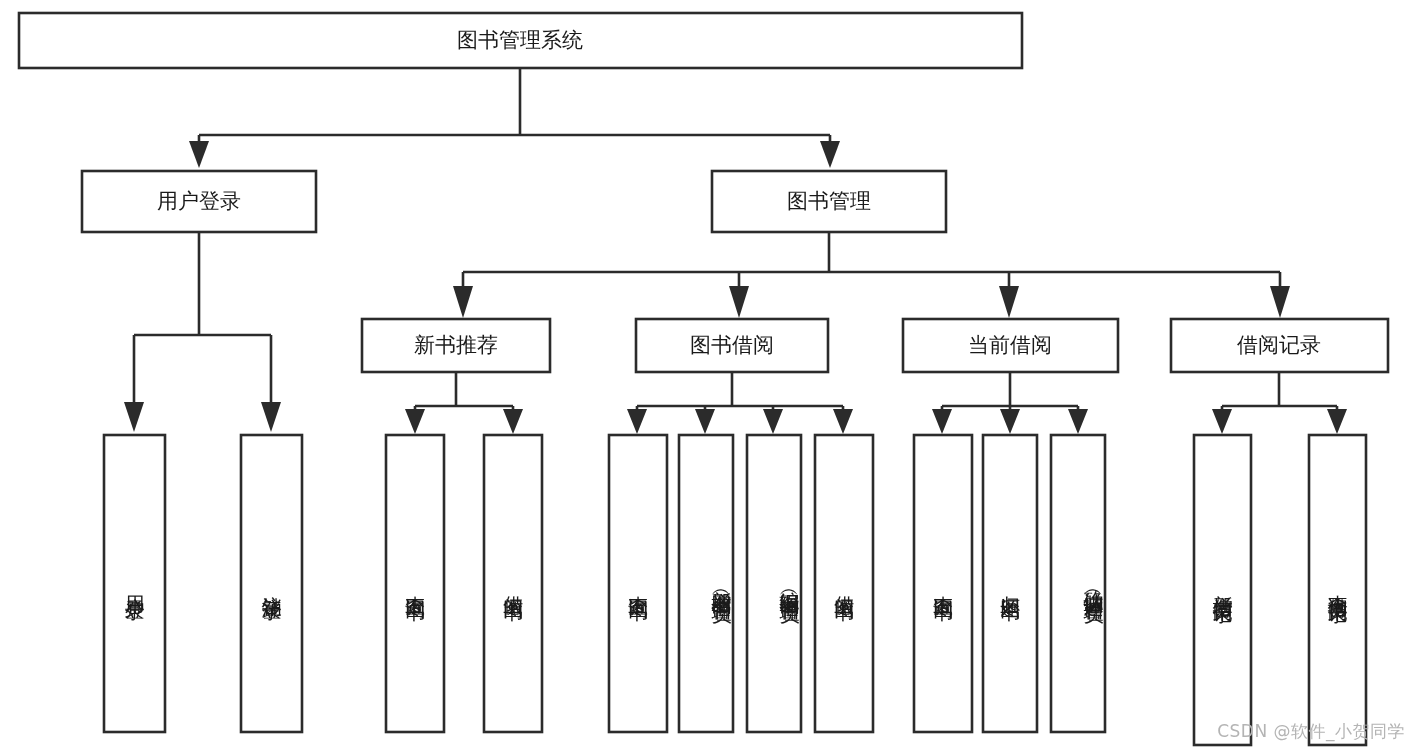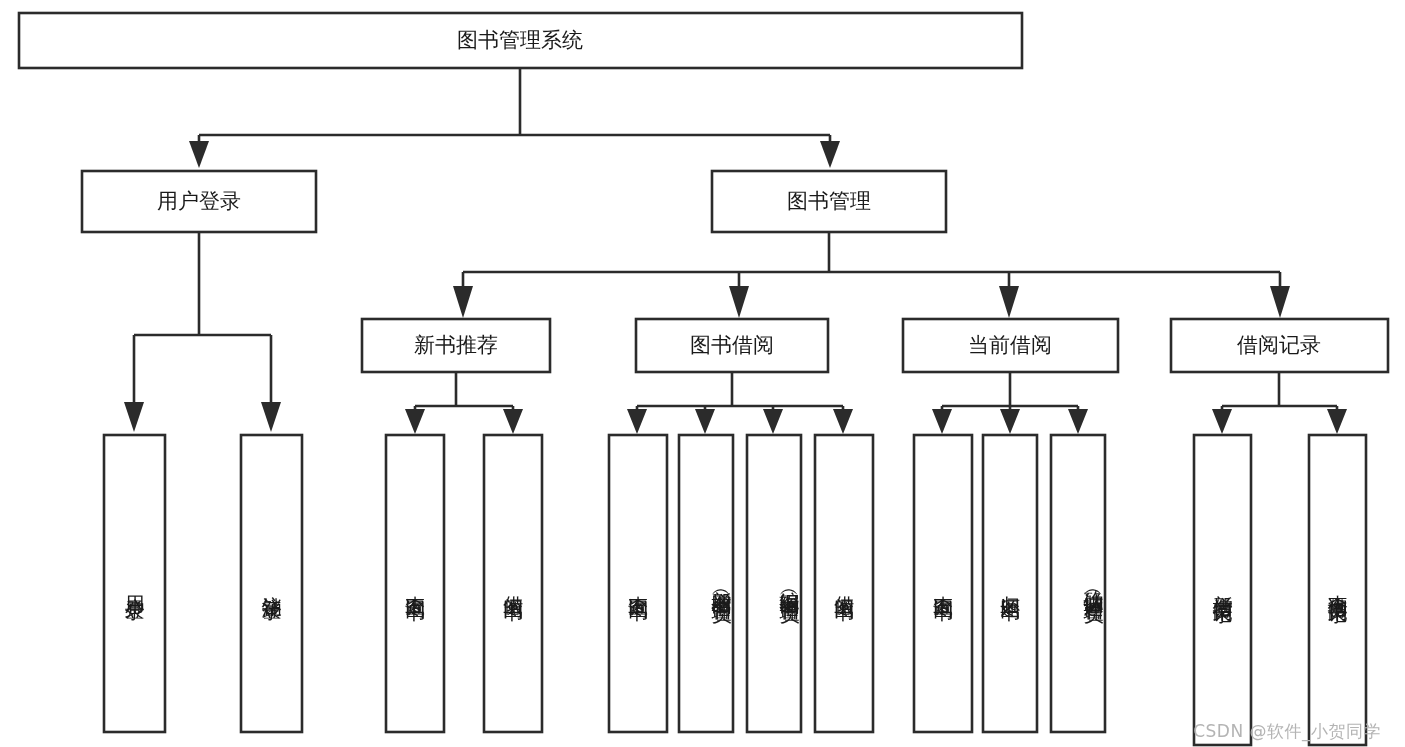--- a/index.html
+++ b/index.html
@@ -60,21 +60,21 @@
     font-size: 20px;
     line-height: 1.18;
     letter-spacing: 2px;
     color: #1a1a1a;
     white-space: nowrap;
     pointer-events: none;
     user-select: none;
   }
   .watermark {
     position: absolute;
-    right: 24px;
+    right: 0;
     bottom: 4px;
     font-family: "DejaVu Sans", "Liberation Sans", sans-serif;
     font-size: 17px;
     color: #b4b4b4;
     letter-spacing: 0.5px;
     white-space: nowrap;
   }
 </style>
 </head>
 <body>

